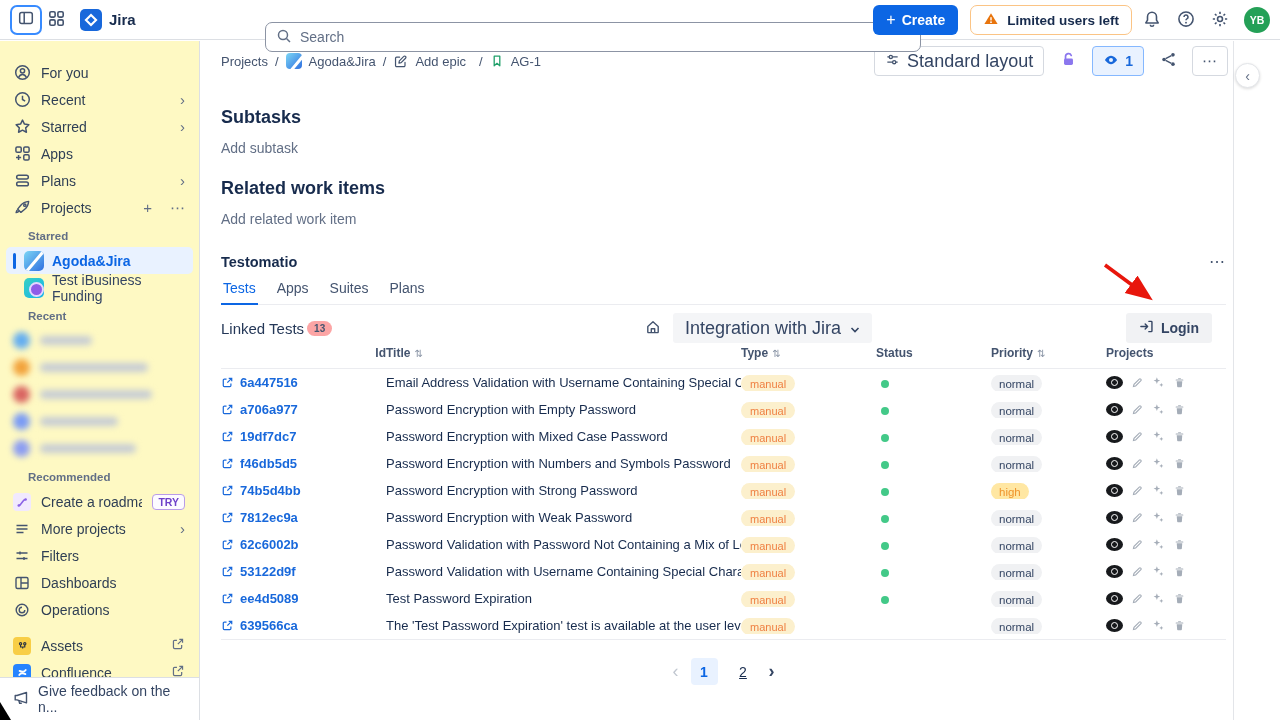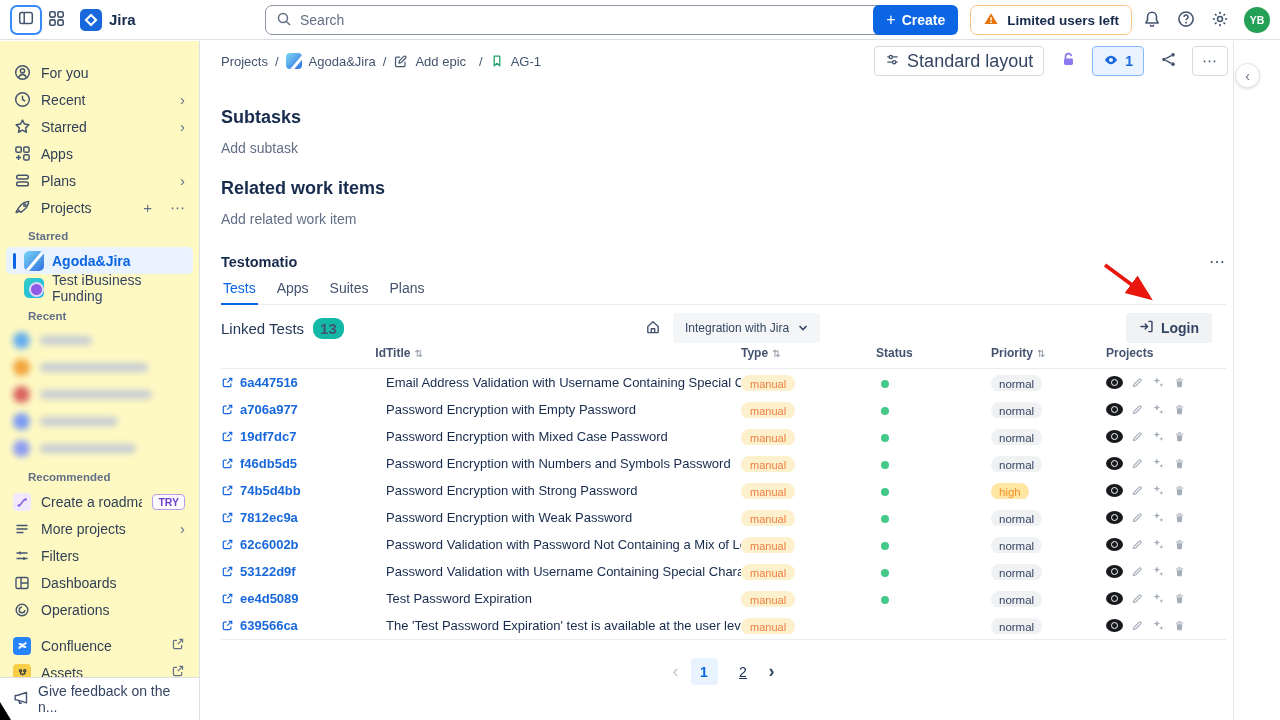--- a/index.html
+++ b/index.html
@@ -11,21 +11,21 @@
   button { font-family: inherit; cursor: pointer; }
 
   
   .topbar { position:absolute; top:0; left:0; right:0; height:40px; background:#fff;
     border-bottom:1px solid #dcdfe4; display:flex; align-items:center; padding:0 12px 0 10px; z-index:30; }
   .icon-btn { background:none; border:none; width:28px; height:28px; display:flex; align-items:center; justify-content:center; border-radius:4px; }
   .focus-ring { border:2px solid #388bff; border-radius:7px; width:32px; height:30px; }
   .brand { display:flex; align-items:center; gap:7px; margin-left:10px; }
   .brand-mark { width:22px; height:22px; border-radius:5px; background:#1868db; display:flex; align-items:center; justify-content:center; }
   .brand-name { font-weight:bold; font-size:15px; color:#172b4d; }
-  .search { position:absolute; left:265px; top:5px; width:656px; height:30px; border:1px solid #8c94a4;
+  .search { position:absolute; left:265px; top:22px; width:656px; height:30px; border:1px solid #8c94a4;
     border-radius:7px; display:flex; align-items:center; gap:8px; padding:0 10px; background:#fff; }
   .search input { border:none; outline:none; flex:1; font-size:14px; font-family:inherit; color:#172b4d; background:transparent; }
   .search input::placeholder { color:#626f86; }
   .topbar-right { position:absolute; right:10px; top:5px; height:30px; display:flex; align-items:center; gap:6px; }
   .create-btn { display:flex; align-items:center; gap:6px; background:#0c66e4; color:#fff; border:none;
     border-radius:6px; height:30px; padding:0 13px; font-size:14px; font-weight:bold; }
   .create-btn .plus { font-size:16px; font-weight:normal; }
   .limited-btn { display:flex; align-items:center; gap:8px; background:#fff; border:1px solid #fbc485;
     border-radius:7px; height:30px; padding:0 12px; font-size:13.5px; font-weight:bold; color:#172b4d; margin-left:6px; }
   .avatar { width:26px; height:26px; border-radius:50%; background:#24a057; color:#fff; font-size:10.5px;
@@ -84,25 +84,25 @@
   .muted { color:#626f86; font-size:14px; margin-top:12px; cursor:pointer; }
   h2.sec.second { margin-top:22px; }
   .tmt-head { display:flex; align-items:center; justify-content:space-between; margin-top:25px; width:1005px; }
   .tmt-title { font-size:14.5px; font-weight:bold; color:#172b4d; }
   .dots-btn { border:none; background:none; font-size:16px; color:#44546f; letter-spacing:1px; }
   .tabs { display:flex; gap:17px; margin-top:9px; border-bottom:1px solid #ebecf0; width:1005px; }
   .tab { font-size:14px; color:#44546f; padding:0 2px 7px; cursor:pointer; }
   .tab.active { color:#0c66e4; border-bottom:2px solid #0c66e4; margin-bottom:-1px; }
   .lt-row { position:relative; margin-top:7px; width:1005px; height:32px; display:flex; align-items:center; }
   .lt-label { font-size:15px; color:#253858; }
-  .count-badge { margin-left:9px; background:#14b8a6; border-radius:9px; padding:2px 7px;
-    font-size:15px; font-weight:bold; color:#44546f; }
+  .count-badge { margin-left:3px; background:#fca5a5; border-radius:9px; padding:2px 7px;
+    font-size:10px; font-weight:bold; color:#44546f; }
   .home-ic { position:absolute; left:424px; top:7px; }
   .dropdown { position:absolute; left:452px; top:1px; height:30px; background:#f4f5f7; border:none;
-    border-radius:3px; display:flex; align-items:center; gap:9px; padding:0 12px; font-size:12px; color:#344563; }
+    border-radius:3px; display:flex; align-items:center; gap:9px; padding:0 12px; font-size:18px; color:#344563; }
   .login-btn { position:absolute; right:14px; top:1px; height:30px; background:#f1f2f4; border:none;
     border-radius:3px; display:flex; align-items:center; gap:7px; padding:0 13px; font-size:14px;
     font-weight:bold; color:#344563; }
 
   .thead { display:flex; align-items:center; width:1005px; margin-top:2px; padding-bottom:8px;
     border-bottom:1px solid #ebecf0; font-size:12px; font-weight:bold; color:#44546f; }
   .c-id { width:165px;text-align:right; } .c-title { width:355px; } .c-type { width:135px; }
   .c-status { width:115px; } .c-priority { width:115px; } .c-actions { width:120px; }
   .sort { color:#8590a2; font-size:10px; margin-left:4px; font-weight:normal; }
   .tbody { border-bottom:1px solid #ebecf0; }
@@ -373,47 +373,47 @@
             <circle cx="8" cy="8" r="5.8"></circle>
             <path d="M10.8 8a2.8 2.8 0 1 1-2.8-2.8"></path>
           </g>
         </svg>
       </span>
     <span class="nlabel">Operations</span>
   </div>
 
   <div style="height:9px"></div>
   <div class="nav-item">
-    <span class="mini-icon conf-bg">
-        <svg width="13" height="13" viewBox="0 0 16 16">
-          <g fill="none" stroke="#fff" stroke-width="2.2" stroke-linecap="round">
-            <path d="M4 11c1.6-2.6 3.4-3 7.6-1"></path>
-            <path d="M12 5c-1.6 2.6-3.4 3-7.6 1"></path>
-          </g>
-        </svg>
-      </span>
-    <span class="nlabel">Confluence</span>
-    <span><svg width="14" height="14" viewBox="0 0 16 16">
-          <g stroke="#626f86" stroke-width="1.4" fill="none">
-            <path d="M6.8 3.8H4.2c-.8 0-1.4.6-1.4 1.4v6.6c0 .8.6 1.4 1.4 1.4h6.6c.8 0 1.4-.6 1.4-1.4V9.2"></path>
-            <path d="M9.5 2.8h3.7v3.7M13 3L7.8 8.2"></path>
-          </g>
-        </svg></span>
-  </div>
-  <div class="nav-item">
     <span class="mini-icon assets-bg">
         <svg width="13" height="13" viewBox="0 0 16 16">
           <g stroke="#2a3342" stroke-width="1.4" fill="none">
             <circle cx="5.6" cy="5.8" r="1.4"></circle>
             <circle cx="10.8" cy="5.8" r="1.4"></circle>
             <path d="M5.6 7.4v2.4h5.2V7.4M8.2 9.8v1.8"></path>
           </g>
         </svg>
       </span>
     <span class="nlabel">Assets</span>
+    <span><svg width="14" height="14" viewBox="0 0 16 16">
+          <g stroke="#626f86" stroke-width="1.4" fill="none">
+            <path d="M6.8 3.8H4.2c-.8 0-1.4.6-1.4 1.4v6.6c0 .8.6 1.4 1.4 1.4h6.6c.8 0 1.4-.6 1.4-1.4V9.2"></path>
+            <path d="M9.5 2.8h3.7v3.7M13 3L7.8 8.2"></path>
+          </g>
+        </svg></span>
+  </div>
+  <div class="nav-item">
+    <span class="mini-icon conf-bg">
+        <svg width="13" height="13" viewBox="0 0 16 16">
+          <g fill="none" stroke="#fff" stroke-width="2.2" stroke-linecap="round">
+            <path d="M4 11c1.6-2.6 3.4-3 7.6-1"></path>
+            <path d="M12 5c-1.6 2.6-3.4 3-7.6 1"></path>
+          </g>
+        </svg>
+      </span>
+    <span class="nlabel">Confluence</span>
     <span><svg width="14" height="14" viewBox="0 0 16 16">
           <g stroke="#626f86" stroke-width="1.4" fill="none">
             <path d="M6.8 3.8H4.2c-.8 0-1.4.6-1.4 1.4v6.6c0 .8.6 1.4 1.4 1.4h6.6c.8 0 1.4-.6 1.4-1.4V9.2"></path>
             <path d="M9.5 2.8h3.7v3.7M13 3L7.8 8.2"></path>
           </g>
         </svg></span>
   </div>
 
   <div class="feedback">
     <span><svg width="16" height="16" viewBox="0 0 16 16">

